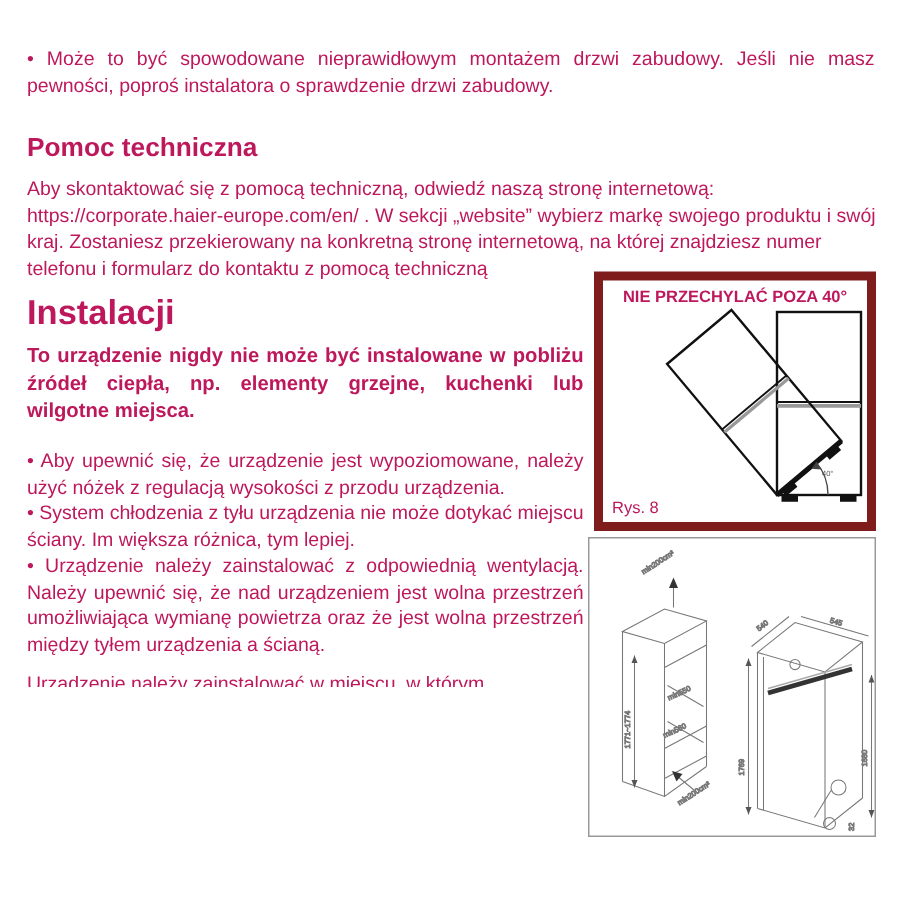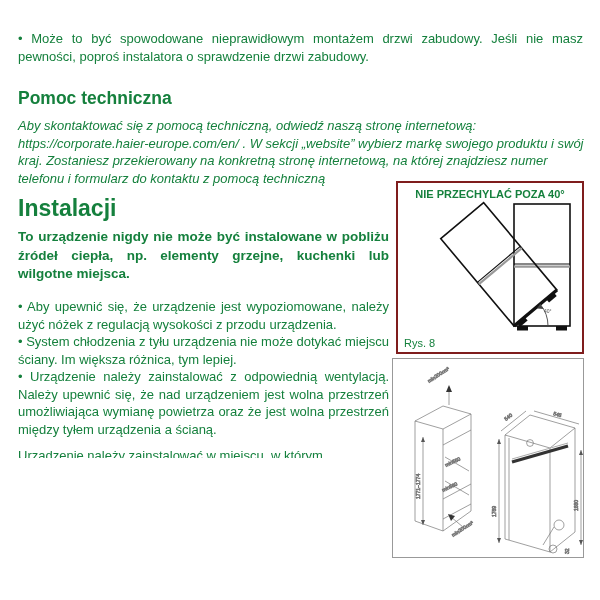--- a/index.html
+++ b/index.html
@@ -1,36 +1,36 @@
 <!DOCTYPE html>
 <html><head>
 <meta charset="utf-8">
 <style>
   html,body{margin:0;padding:0;background:#ffffff;}
   .page{
     position:relative;width:600px;height:600px;background:#ffffff;overflow:hidden;
-    font-family:"Liberation Sans",sans-serif;color:#15803d;
+    font-family:"Liberation Sans",sans-serif;color:#be185d;
   }
   .body-text{font-size:13px;line-height:1.35;margin:0;}
   .jtf{text-align:justify;}
   .intro{position:absolute;left:18px;top:30px;width:565px;}
   .support-heading{position:absolute;left:18px;top:88px;font-size:17.5px;font-weight:bold;margin:0;}
-  .support-body{position:absolute;left:18px;top:117px;width:570px;font-style:italic;}
+  .support-body{position:absolute;left:18px;top:117px;width:570px;}
   .left-col{position:absolute;left:18px;top:196px;width:371px;}
   .install-heading{font-size:23px;font-weight:bold;margin:0 0 7px 0;line-height:1.1;}
   .warning{font-size:13.5px;font-weight:bold;}
   .assist{margin:17px 0 0 0;text-align:justify;line-height:1.26;}
   .assist-head{font-size:20px;font-weight:bold;}
   .assist-note{font-size:13.5px;font-weight:bold;line-height:1.35;}
   .bullets{margin-top:15px;}
   .bullets p{margin:0;}
   .clip{height:11px;overflow:hidden;margin-top:9px;text-decoration:underline;}
   .clip p{margin:0;}
   .fig{position:absolute;background:#fff;box-sizing:border-box;}
-  .fig6{left:396px;top:181px;width:188px;height:173px;border:2px solid #7f1d1d;}
+  .fig6{left:396px;top:181px;width:188px;height:173px;border:6px solid #7f1d1d;}
   .fig6-title{font-size:11px;font-weight:bold;text-align:center;padding-top:5px;letter-spacing:0px;}
   .fig6-caption{position:absolute;left:6px;bottom:3px;font-size:11px;}
   .fig7{left:392px;top:358px;width:192px;height:200px;border:1px solid #999;}
   svg{display:block;}
   .dim{fill:#555;font-size:5px;font-family:"Liberation Sans",sans-serif;}
 </style>
 </head>
 <body>
 
 <div class="page">

